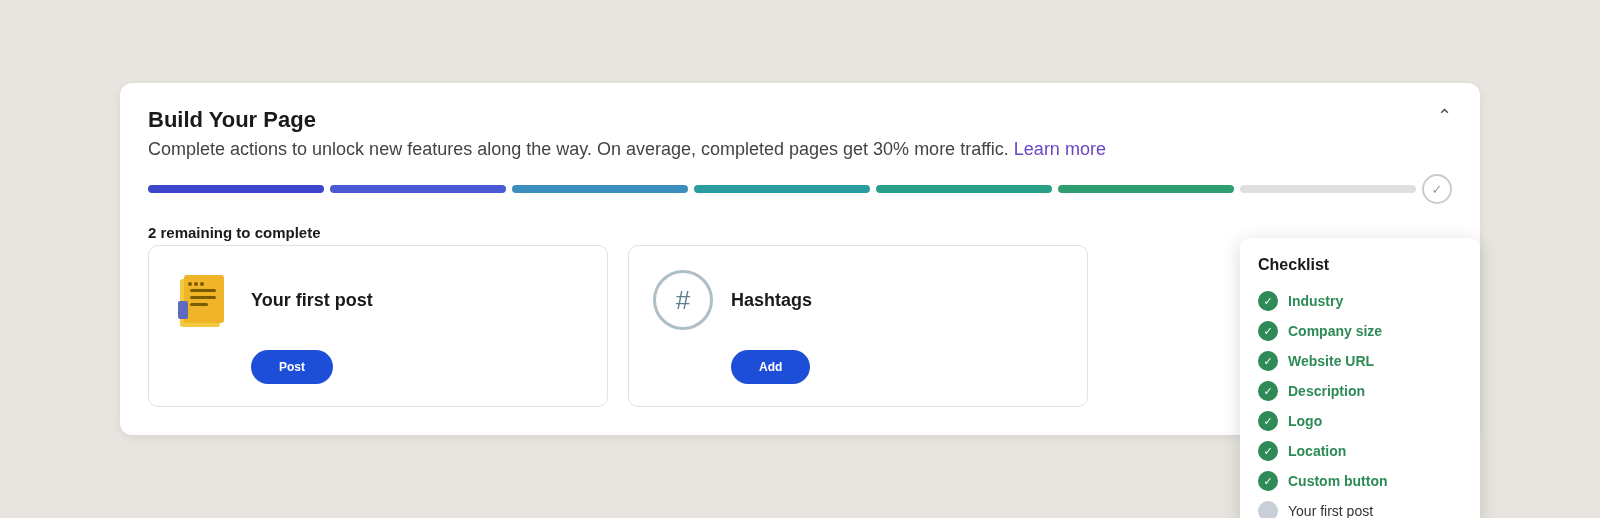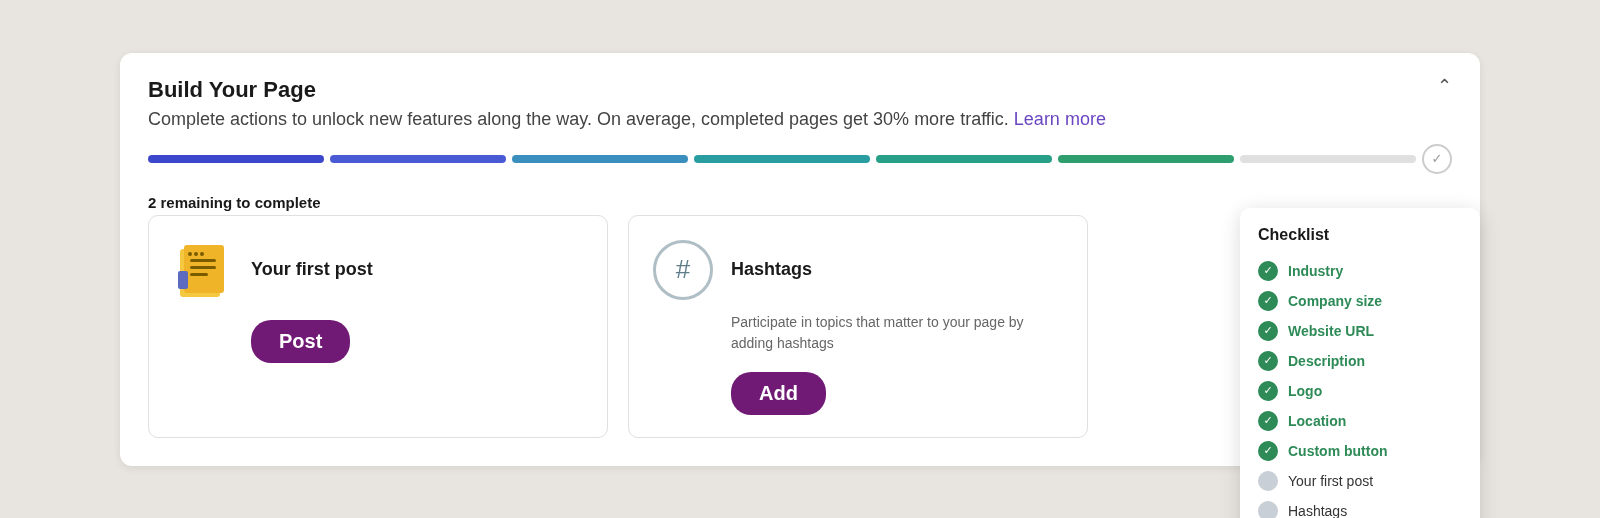--- a/index.html
+++ b/index.html
@@ -140,26 +140,26 @@
     .card-desc {
       font-size: 14px;
       color: #666;
       line-height: 1.5;
       margin-left: 80px;
     }
 
     .card-button {
       margin-left: 80px;
       margin-top: 8px;
-      background: #701a75;
+      background: #1d4ed8;
       color: #fff;
       border: none;
       border-radius: 20px;
       padding: 10px 28px;
-      font-size: 20px;
+      font-size: 12px;
       font-weight: 600;
       cursor: pointer;
       width: fit-content;
     }
 
     
     .hashtag-icon-circle {
       width: 60px;
       height: 60px;
       border-radius: 50%;
@@ -287,21 +287,20 @@
         <button class="card-button">Post</button>
       </div>
 
       <div class="action-card">
         <div class="card-top">
           <div class="card-icon">
             <div class="hashtag-icon-circle">#</div>
           </div>
           <span class="card-title">Hashtags</span>
         </div>
-        <p class="card-desc">Participate in topics that matter to your page by adding hashtags</p>
         <button class="card-button">Add</button>
       </div>
 
     </div>
 
     <div class="checklist-dropdown">
       <div class="checklist-title">Checklist</div>
 
       <div id="checklist-items">
           <div class="checklist-item">

